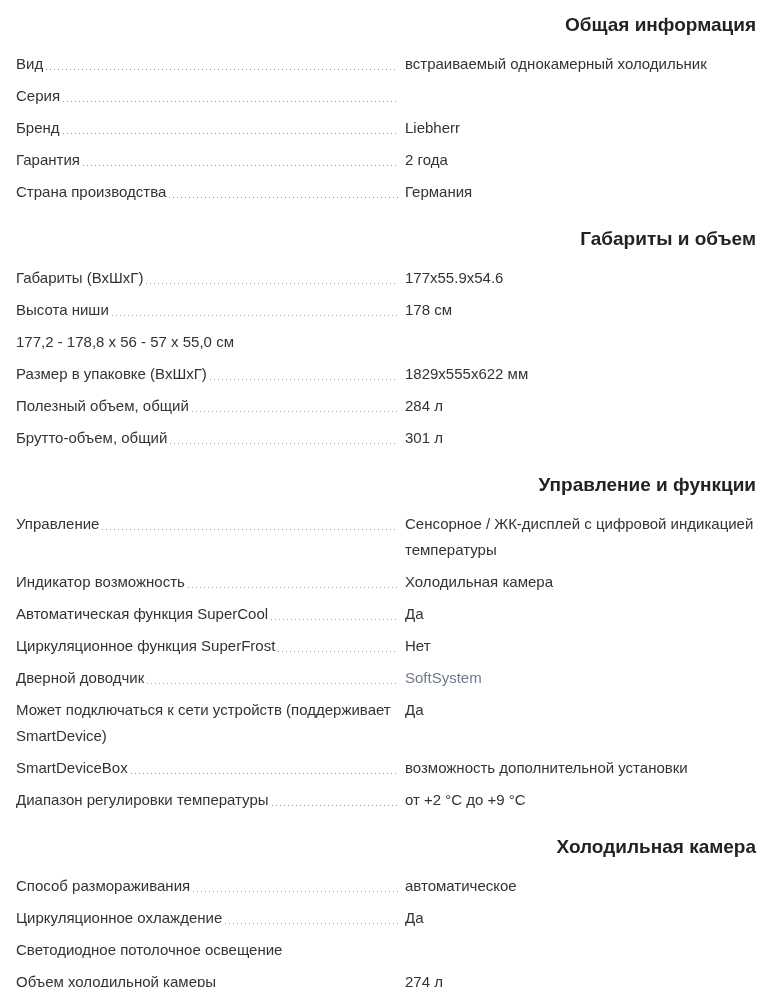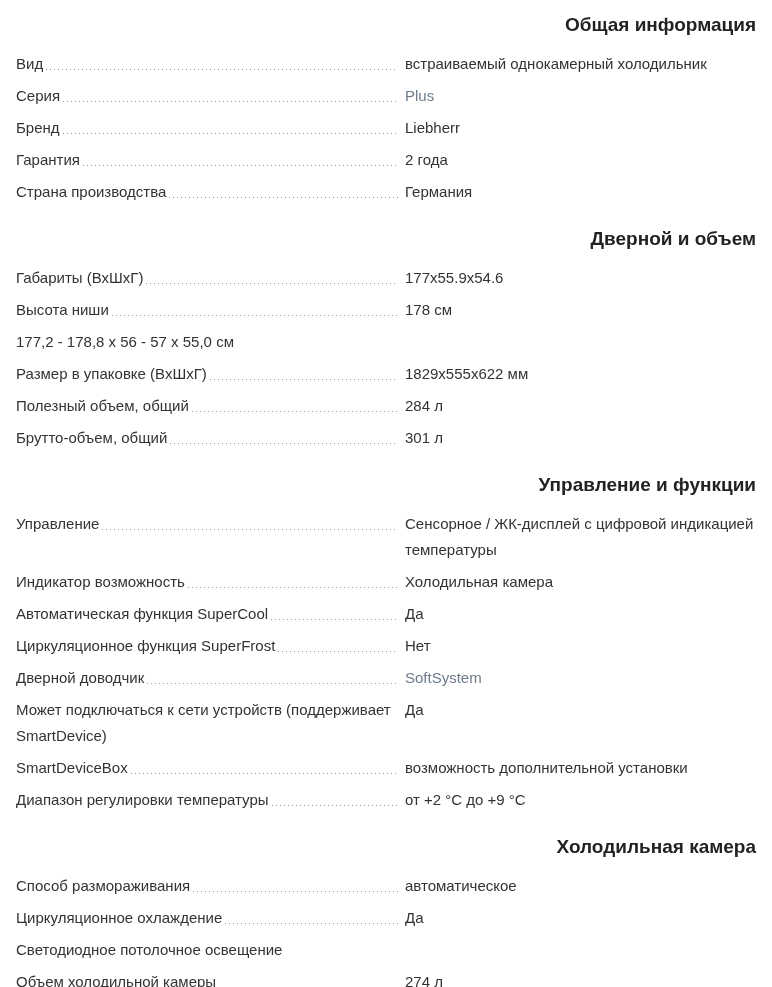--- a/index.html
+++ b/index.html
@@ -74,21 +74,20 @@
             <span class="spec-label">Вид</span>
             <span class="leader"></span>
           </div>
           <div class="spec-value">встраиваемый однокамерный холодильник</div>
         </div>
         <div class="spec-row">
           <div class="spec-left">
             <span class="spec-label">Серия</span>
             <span class="leader"></span>
           </div>
-          <div class="spec-value link">Plus</div>
         </div>
         <div class="spec-row">
           <div class="spec-left">
             <span class="spec-label">Бренд</span>
             <span class="leader"></span>
           </div>
           <div class="spec-value">Liebherr</div>
         </div>
         <div class="spec-row">
           <div class="spec-left">
@@ -99,21 +98,21 @@
         </div>
         <div class="spec-row">
           <div class="spec-left">
             <span class="spec-label">Страна производства</span>
             <span class="leader"></span>
           </div>
           <div class="spec-value">Германия</div>
         </div>
       </section>
       <section class="section">
-        <h2 class="section-title">Дверной и объем</h2>
+        <h2 class="section-title">Габариты и объем</h2>
         <div class="spec-row">
           <div class="spec-left">
             <span class="spec-label">Габариты (ВхШхГ)</span>
             <span class="leader"></span>
           </div>
           <div class="spec-value">177x55.9x54.6</div>
         </div>
         <div class="spec-row">
           <div class="spec-left">
             <span class="spec-label">Высота ниши</span>

